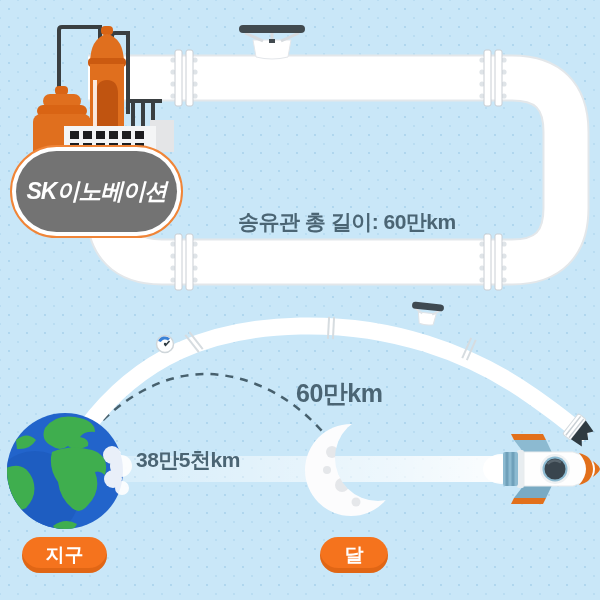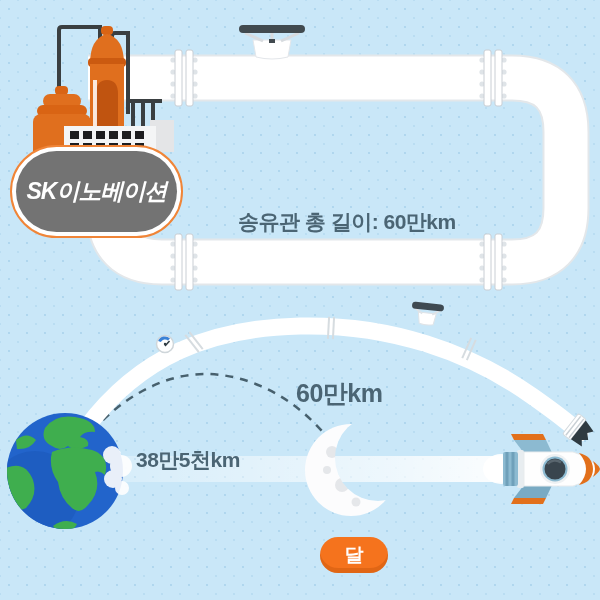--- a/index.html
+++ b/index.html
@@ -259,18 +259,21 @@
 <div class="label arc-label">60만km</div>
 
 <div class="label dist-label">38만5천km</div>
 
 <div class="badge">
   <div class="badge-inner">
     <div class="badge-line1">SK이노베이션</div>
   </div>
 </div>
 
+<div class="pill pill-earth">
+  <span>지구</span>
+</div>
 
 <div class="pill pill-moon">
   <span>달</span>
 </div>
 
 </div>
 
 </body></html>

